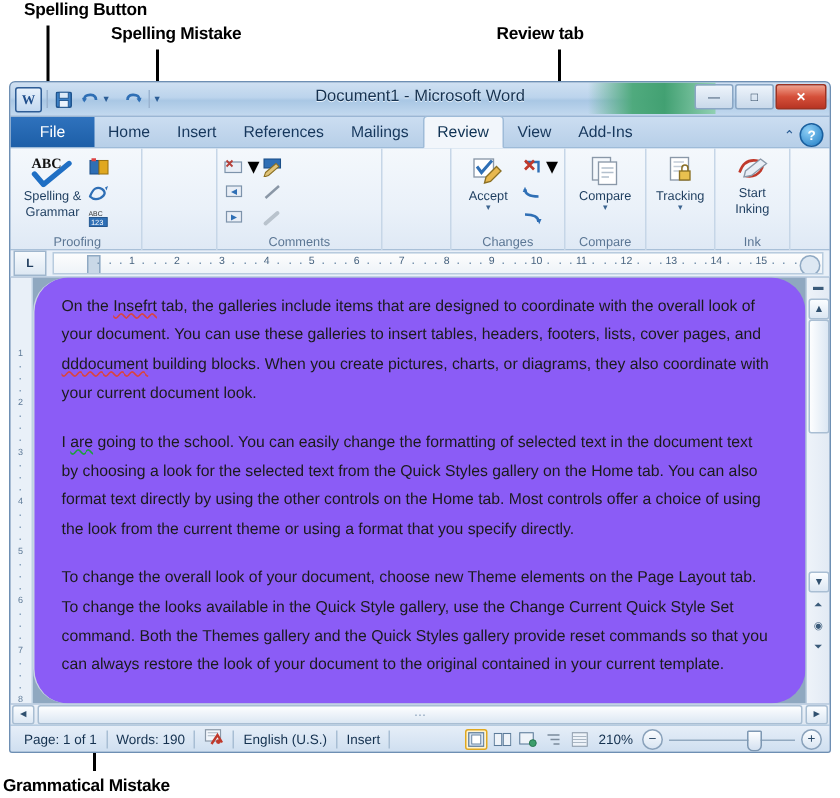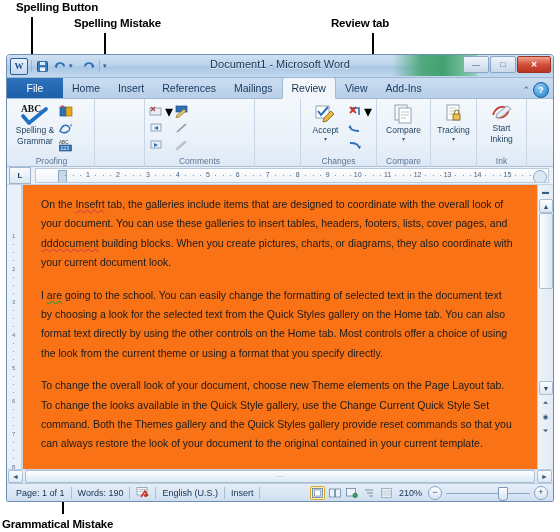--- a/index.html
+++ b/index.html
@@ -197,23 +197,24 @@
     display:flex;
     overflow:hidden;
   }
   .vruler{
     width:14px;background:#e9f0f8;border-right:1px solid #c0d2e4;
     position:relative;
   }
   .vruler .vtick{position:absolute;left:5px;font-size:6px;color:#5e7a97;}
   .vruler .vdot{position:absolute;left:6px;width:1px;height:1px;background:#8aa3bd;}
   .page{
-    flex:1;background:#f97316;margin:0;position:relative;
+    flex:1;background:#8b5cf6;margin:0;position:relative;
     border-left:1px solid #c9d5e2;
     overflow:hidden;
+    border-radius:23px;
   }
   .doc-text{
     padding:10px 22px 0 18px;
     font-family:"Liberation Sans", sans-serif;
     font-size:10.5px;
     color:#1b1b1b;
     line-height:19.4px;
     text-align:left;
   }
   .doc-text p{margin:0 0 13px 0;}

